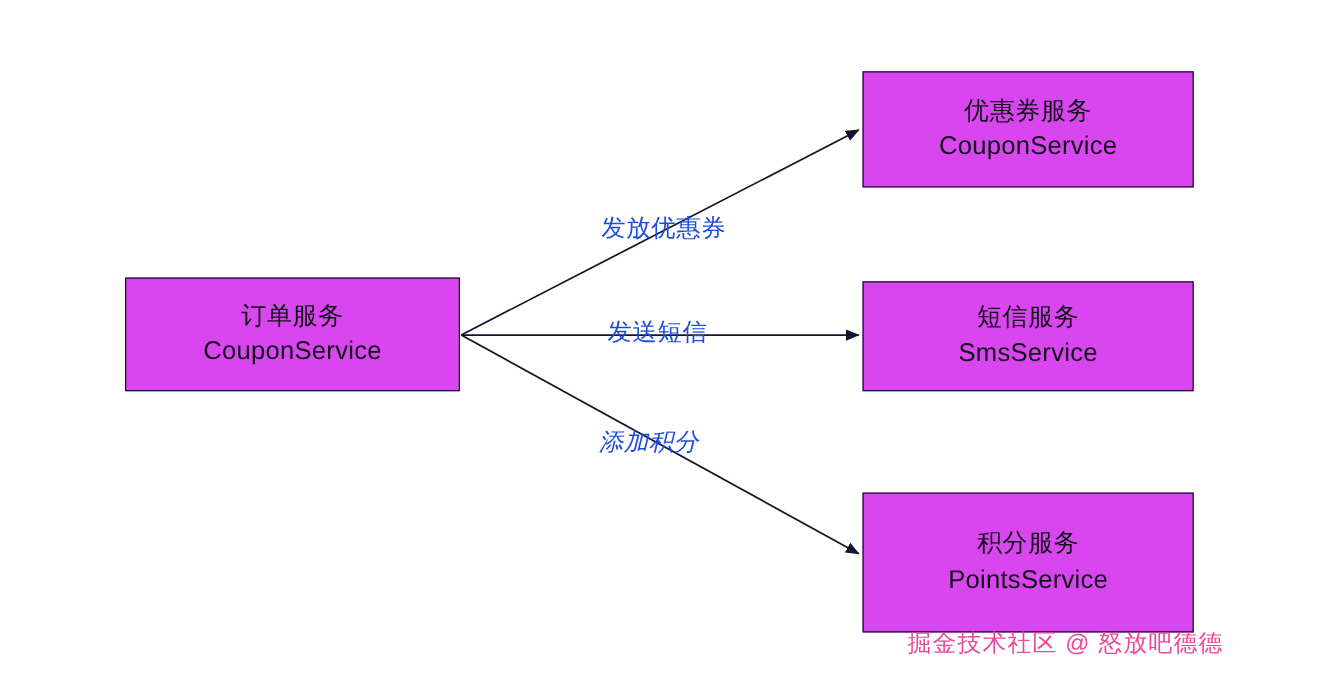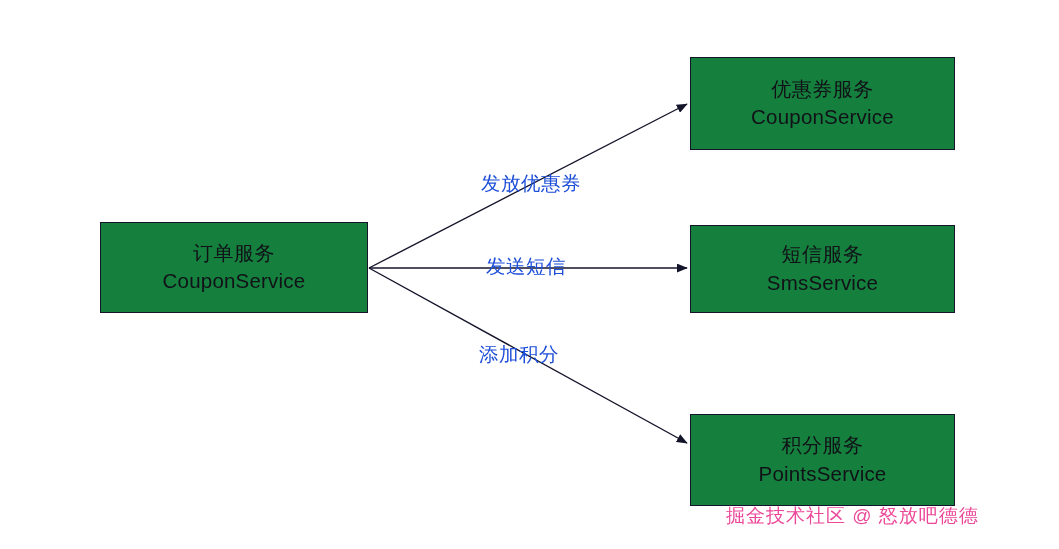--- a/index.html
+++ b/index.html
@@ -21,21 +21,21 @@
     position: absolute;
     left: 0;
     top: 0;
     width: 1059px;
     height: 549px;
   }
   .node {
     position: absolute;
     box-sizing: border-box;
     border: 1.6px solid #14142b;
-    background: #15803d;
+    background: #d946ef;
     display: flex;
     flex-direction: column;
     align-items: center;
     justify-content: center;
     color: #111118;
   }
   .node-line {
     display: block;
     white-space: nowrap;
     line-height: 1.38;
@@ -61,43 +61,44 @@
     height: 93px;
   }
   #node-sms {
     left: 690px;
     top: 225px;
     width: 265px;
     height: 88px;
   }
   #node-points {
     left: 690px;
-    top: 414px;
+    top: 394px;
     width: 265px;
-    height: 92px;
+    height: 112px;
   }
   .edge-label {
     position: absolute;
     color: #1d4ed8;
     font-size: 19.5px;
     letter-spacing: 0.5px;
     white-space: nowrap;
     line-height: 1;
   }
   #label-coupon {
     left: 481px;
     top: 174px;
   }
   #label-sms {
     left: 486px;
     top: 257px;
   }
   #label-points {
     left: 479px;
     top: 345px;
+    font-style: italic;
   }
   #watermark {
     position: absolute;
     left: 726px;
     top: 506px;
     font-size: 19px;
     letter-spacing: 1px;
     color: #ec4899;
     white-space: nowrap;
     line-height: 1;

